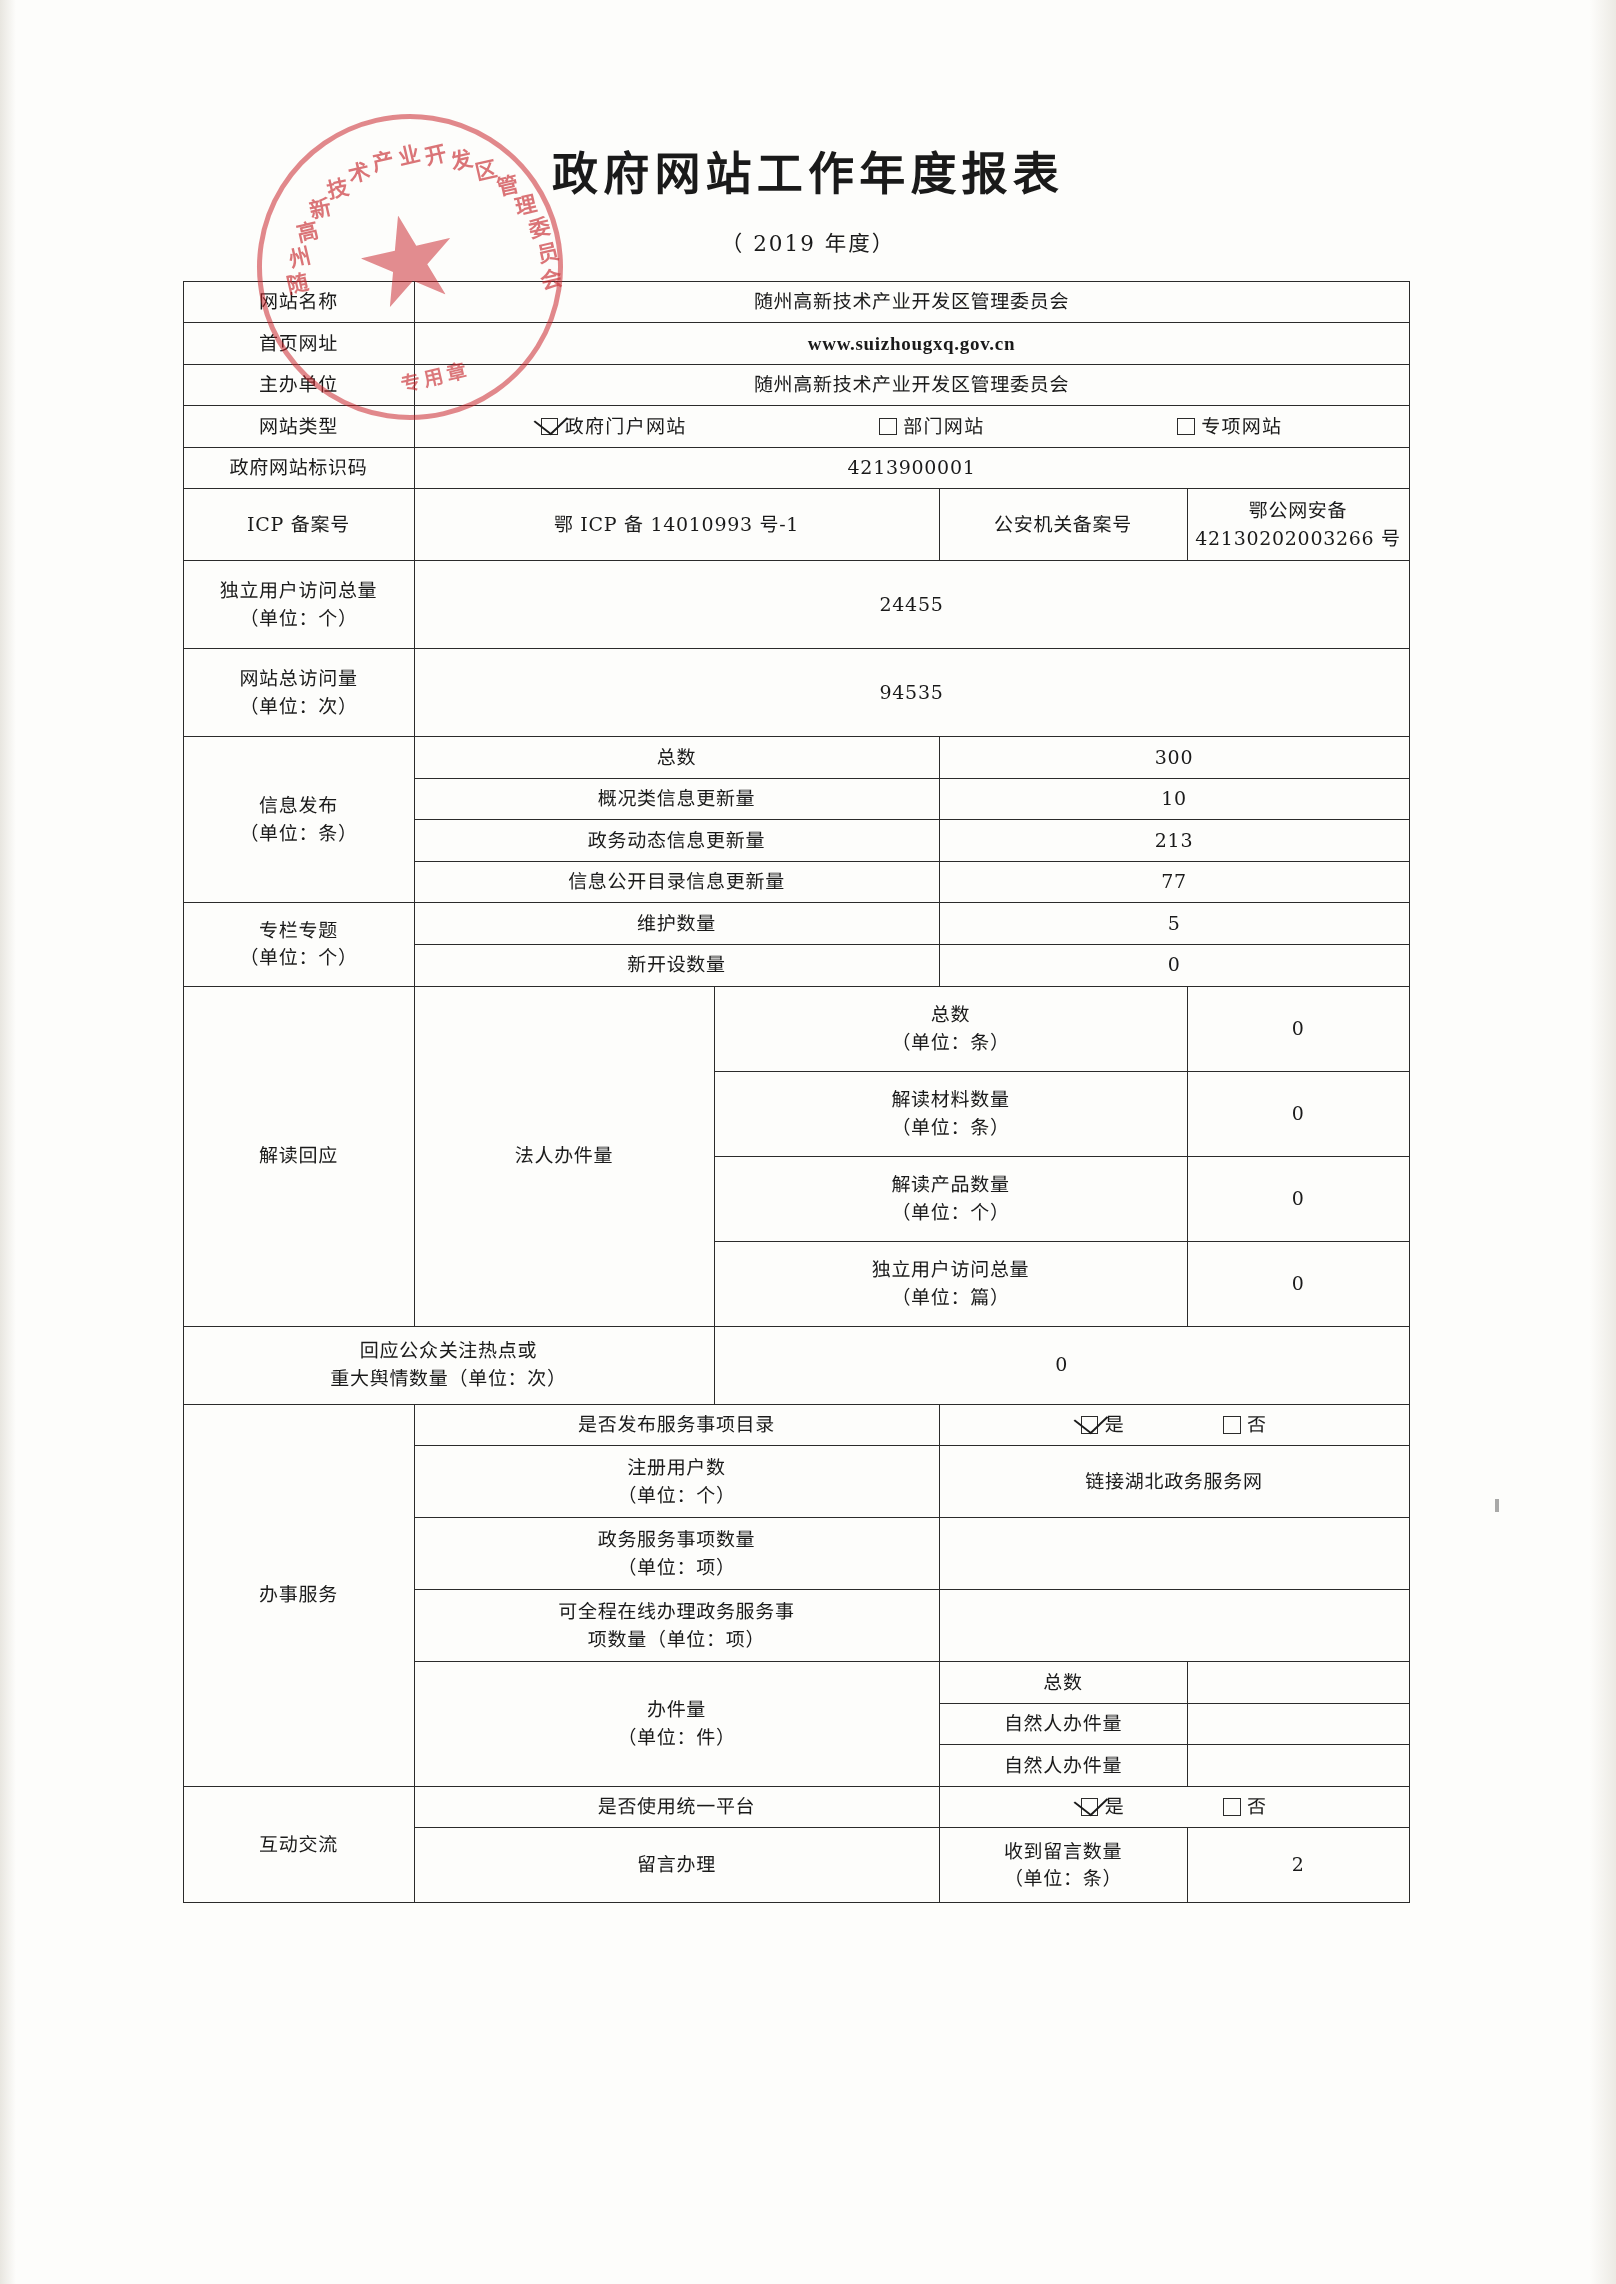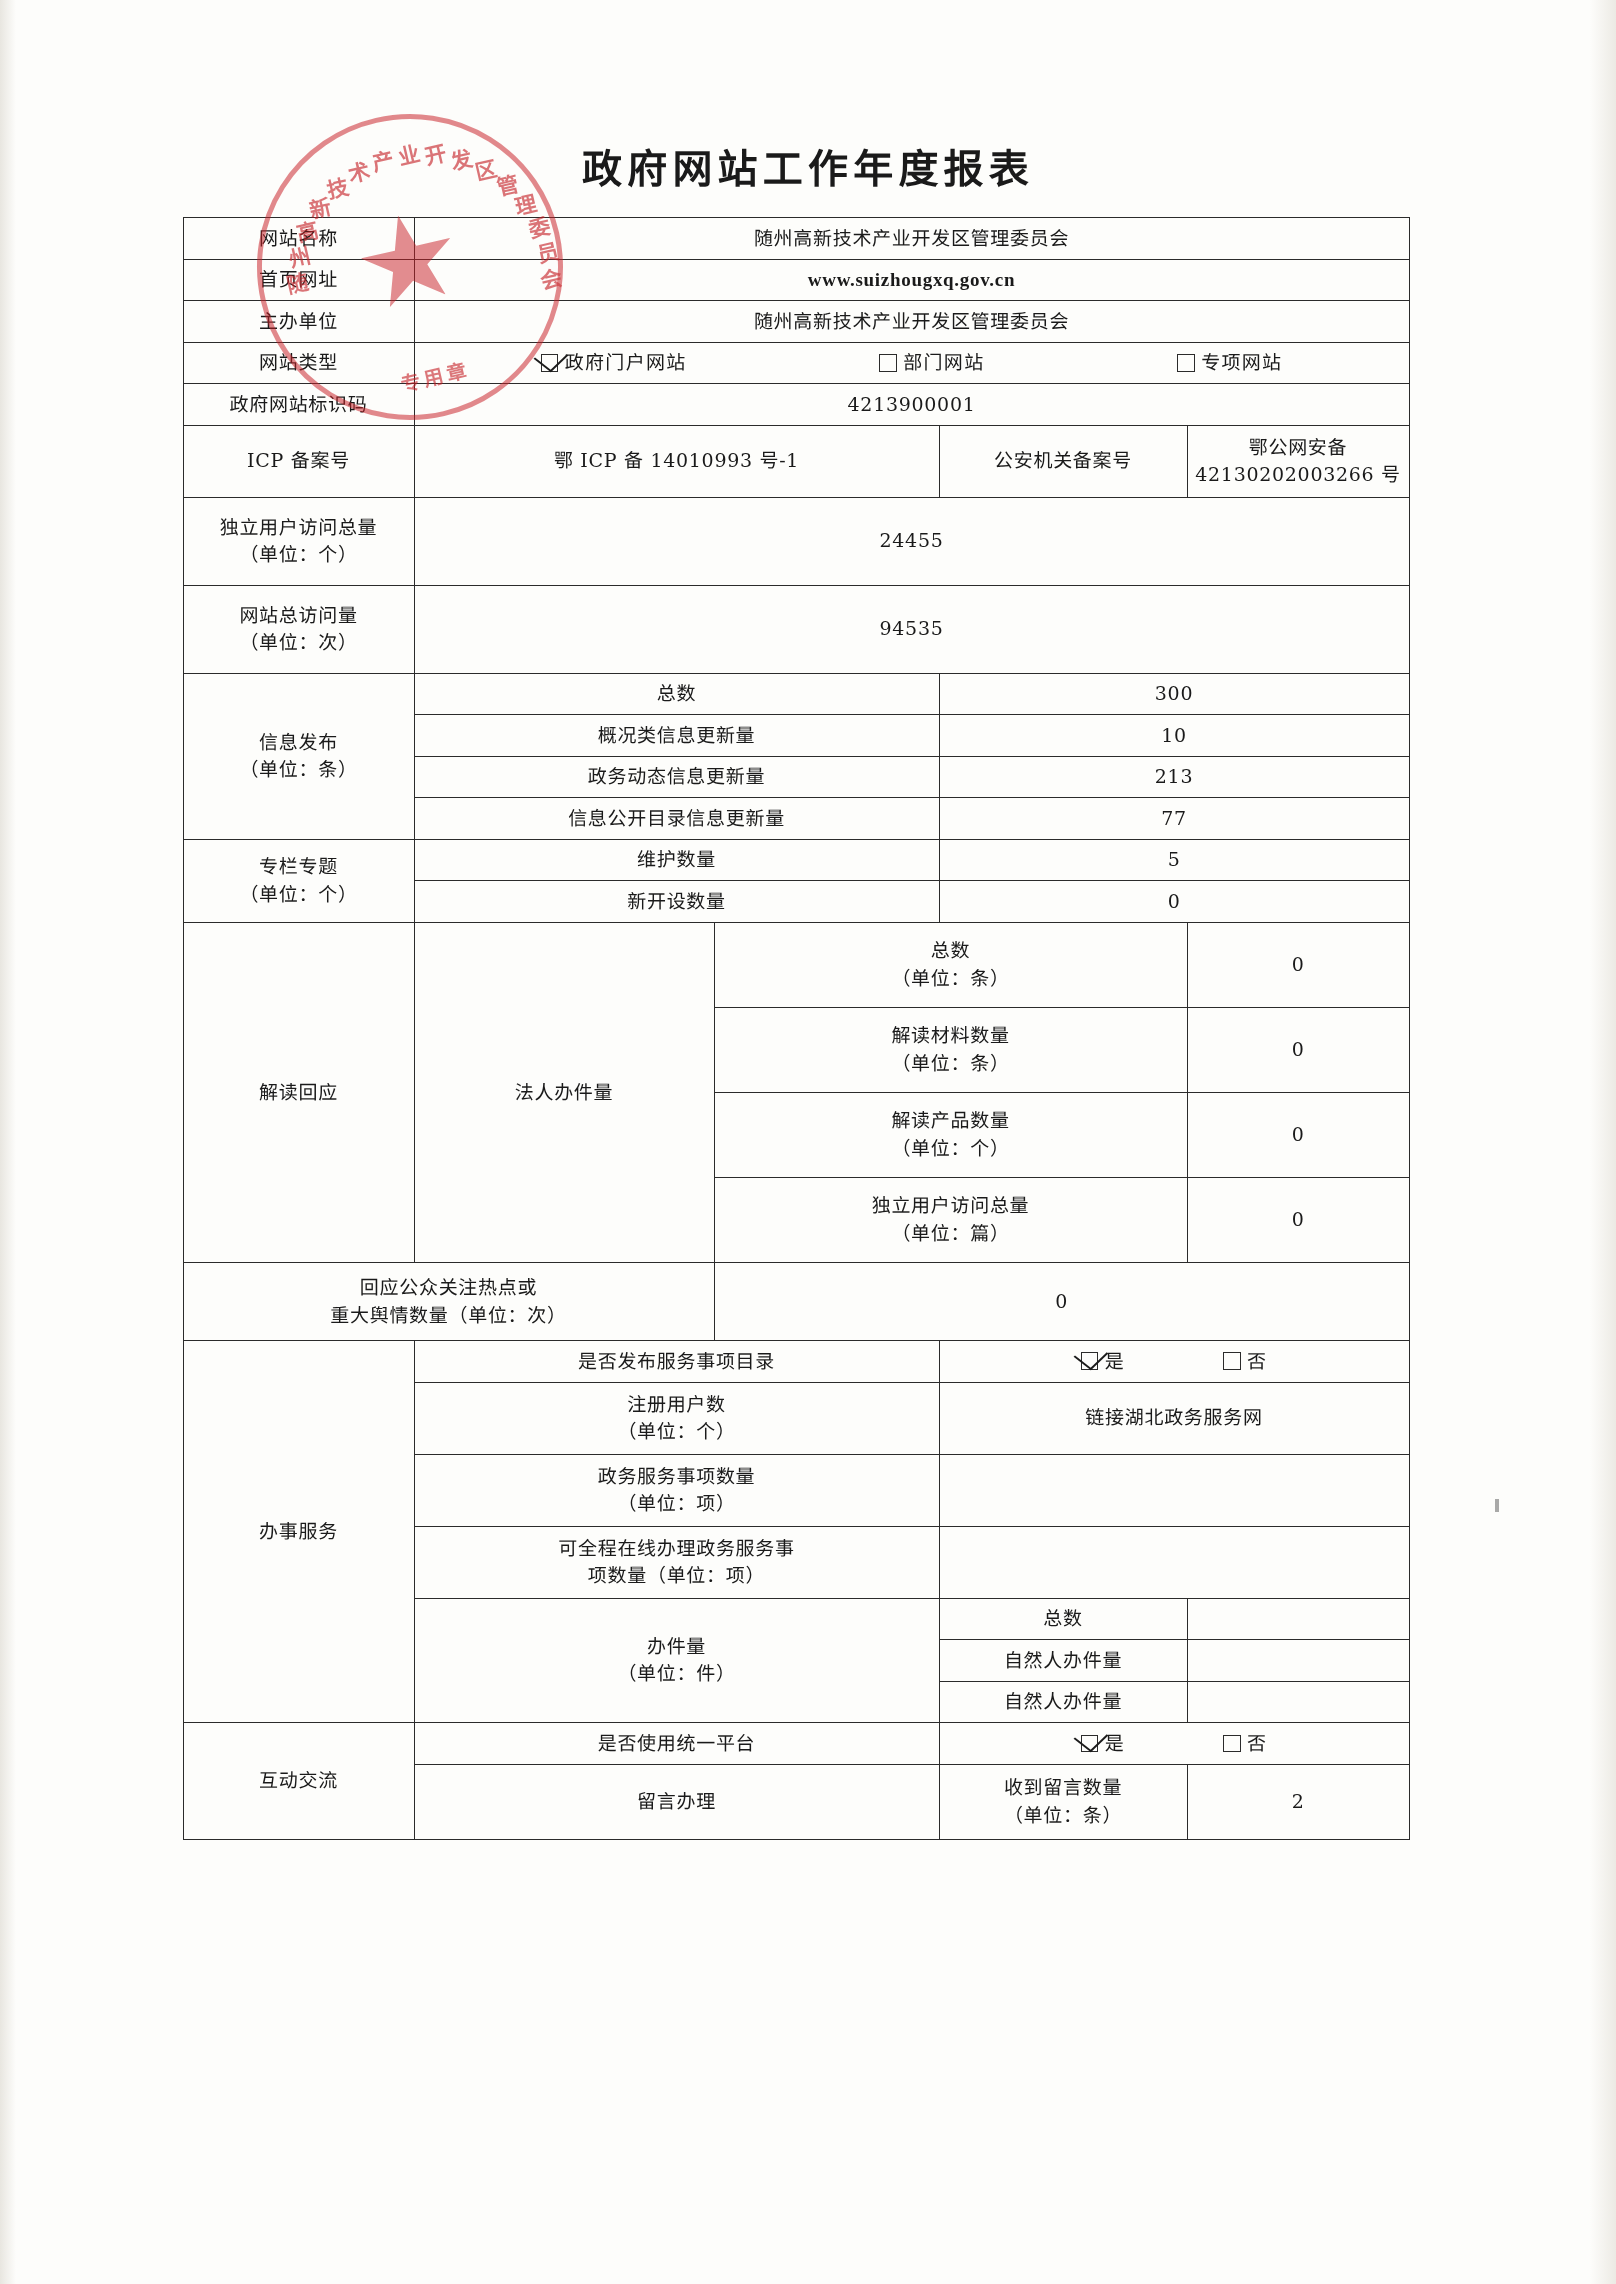--- a/index.html
+++ b/index.html
@@ -31,21 +31,21 @@
     right: 0; top: 0; bottom: 0; width: 26px;
     background: linear-gradient(to left, #eceae4, #fdfdfb);
   }
   .content {
     position: absolute;
     left: 176px;
     top: 137px;
     width: 1264px;
   }
   .doc-title {
-    font-size: 40px;
+    font-size: 46px;
     font-weight: bold;
     letter-spacing: 5.2px;
     text-align: center;
     margin: 0 0 22px 0;
     font-family: Liberation Mono, monospace;
   }
   .doc-subtitle {
     text-align: center;
     font-size: 21.5px;
     letter-spacing: 2px;
@@ -174,20 +174,21 @@
 </style>
 </head>
 <body>
 
 <div class="page">
   <div class="scan-edge-left"></div>
   <div class="scan-edge-right"></div>
 
   <div class="content">
     <h1 class="doc-title">政府网站工作年度报表</h1>
+    <div class="doc-subtitle">（ 2019 年度）</div>
 
     <table class="report">
       <colgroup>
         <col style="width:231px">
         <col style="width:300px">
         <col style="width:225px">
         <col style="width:248px">
         <col style="width:222px">
       </colgroup>
       <tbody>

